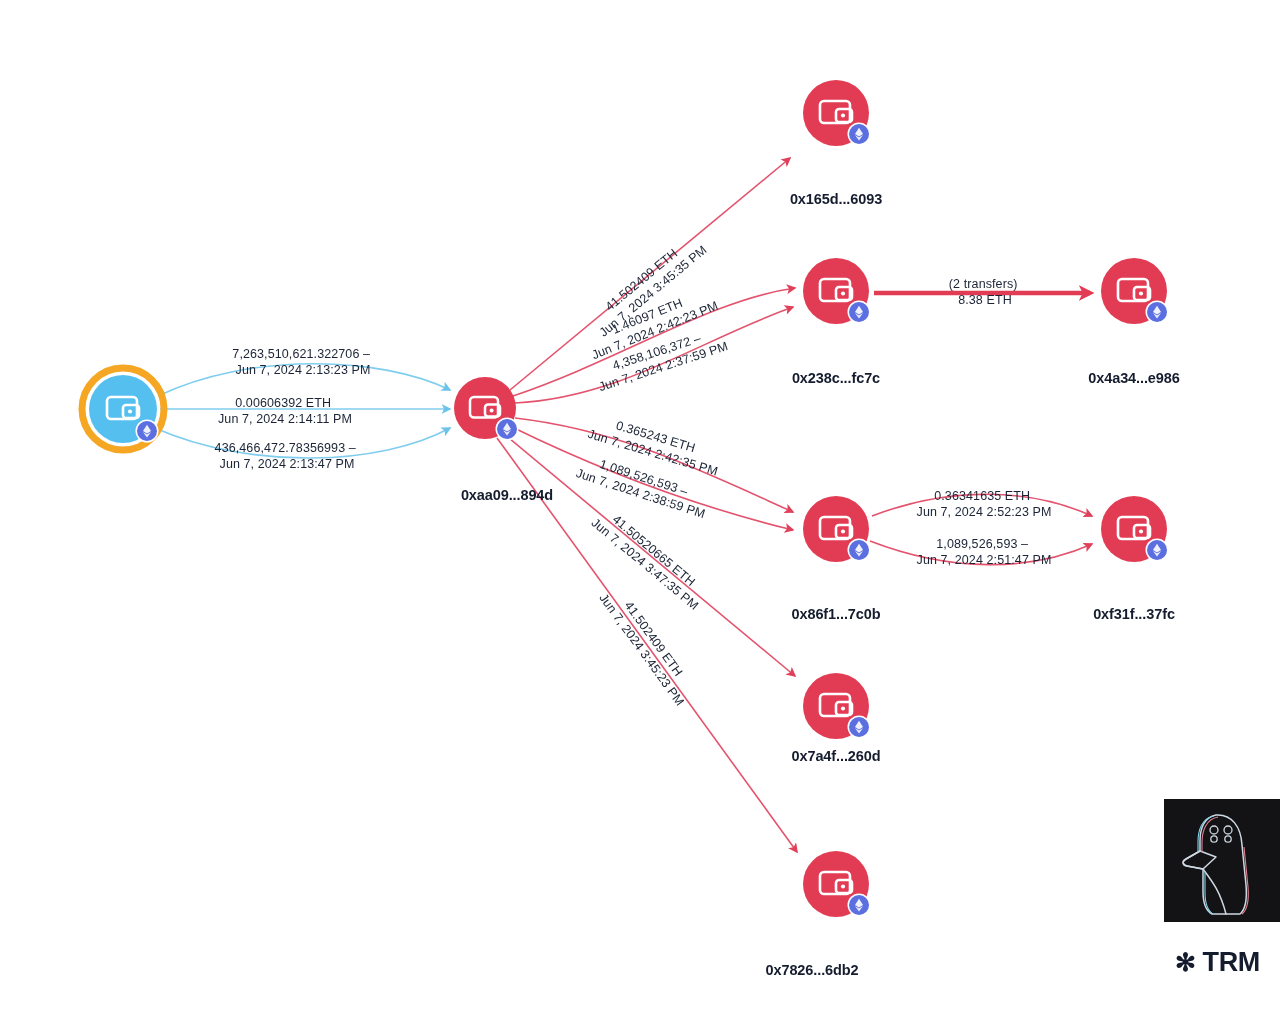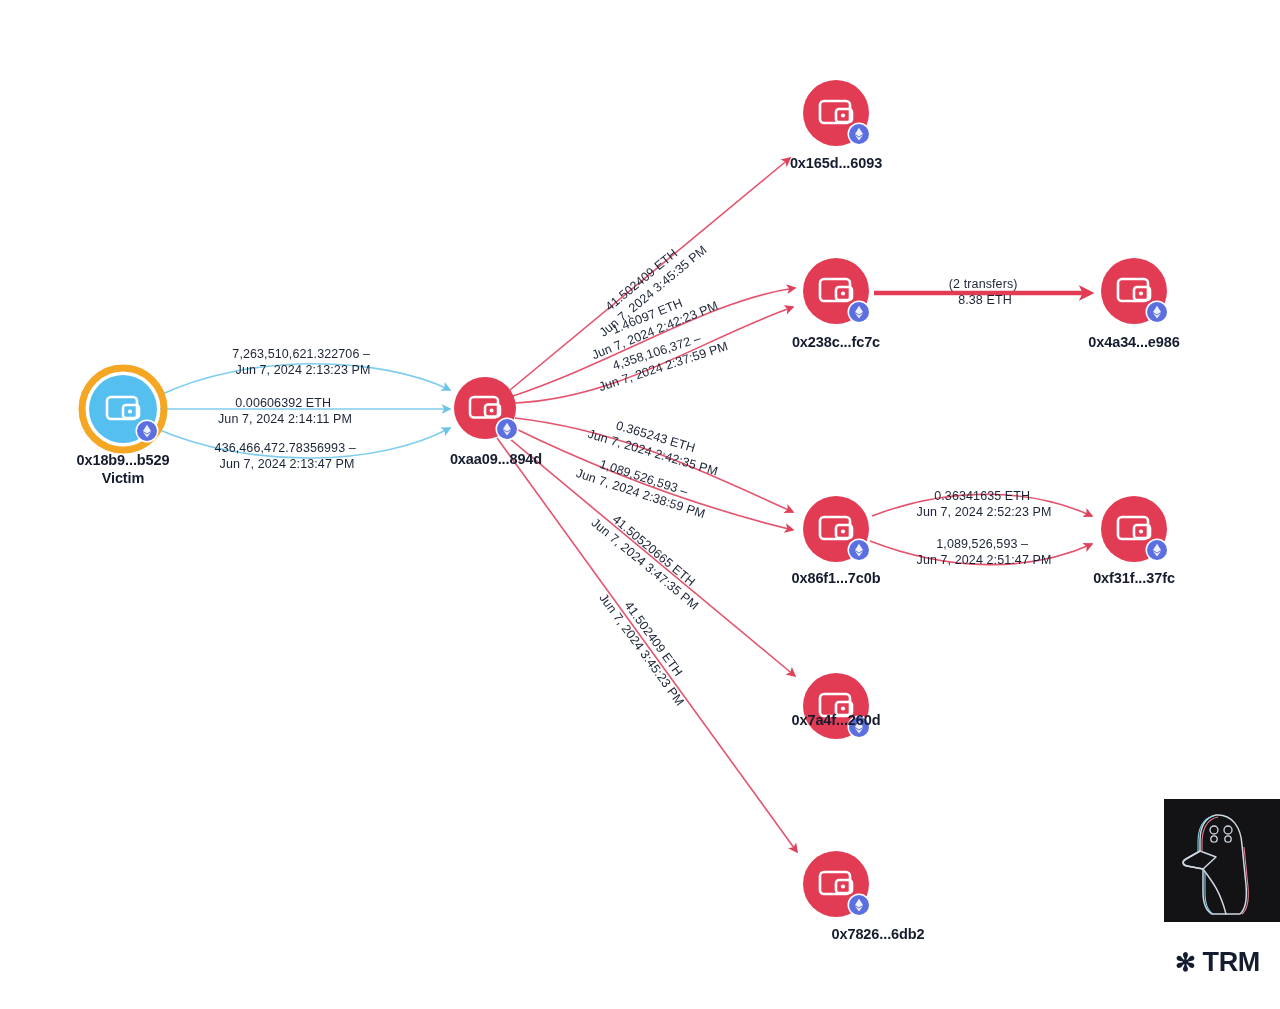--- a/index.html
+++ b/index.html
@@ -36,20 +36,21 @@
   }
   .node-label {
     position: absolute;
     text-align: center;
     font-family: "Liberation Sans", sans-serif;
     font-size: 14.5px;
     font-weight: bold;
     color: #141c2e;
     white-space: nowrap;
     letter-spacing: -0.1px;
+    margin-top: 36px;
   }
   .node-sublabel {
     display: block;
     font-size: 14.5px;
     font-weight: bold;
     color: #141c2e;
     margin-top: 2px;
   }
   .brand-image {
     position: absolute;
@@ -325,26 +326,22 @@
         <g transform="translate(859,905)">
           <circle cx="0" cy="0" r="11.5" fill="#ffffff"></circle>
           <circle cx="0" cy="0" r="10" fill="#5b6fe0"></circle>
           <path d="M 0 -6.2 L 4 0.1 L 0 2.4 L -4 0.1 Z" fill="#eef1fb"></path>
           <path d="M 0 3.5 L 4 1.1 L 0 6.6 L -4 1.1 Z" fill="#eef1fb"></path>
         </g>
       </g>
     </g>
   </svg>
 
-  <div class="node-label" style="left:23px; top:452px; width:200px;">
-    <span>0x18b9...b529</span>
-    <span class="node-sublabel">Victim</span>
-  </div>
-
-  <div class="node-label" style="left:396px; top:451px; width:200px;">
+
+  <div class="node-label" style="left:407px; top:451px; width:200px;">
     <span>0xaa09...894d</span>
   </div>
 
   <div class="node-label" style="left:736px; top:155px; width:200px;">
     <span>0x165d...6093</span>
   </div>
 
   <div class="node-label" style="left:736px; top:334px; width:200px;text-align:center;">
     <span>0x238c...fc7c</span>
   </div>
@@ -358,21 +355,21 @@
   </div>
 
   <div class="node-label" style="left:1034px; top:570px; width:200px;text-align:center;">
     <span>0xf31f...37fc</span>
   </div>
 
   <div class="node-label" style="left:736px; top:712px; width:200px;">
     <span>0x7a4f...260d</span>
   </div>
 
-  <div class="node-label" style="left:778px; top:926px; width:200px;text-align:center;">
+  <div class="node-label" style="left:712px; top:926px; width:200px;text-align:center;">
     <span>0x7826...6db2</span>
   </div>
 
   <div class="brand-image" style="left:1164px; top:799px; width:116px; height:123px;">
     <svg width="116" height="123" viewBox="0 0 116 123" xmlns="http://www.w3.org/2000/svg">
       <g fill="none" stroke="#cfd7e2" stroke-width="1.5" stroke-linejoin="round" stroke-linecap="round">
         <path d="M 52 16 C 40 18 36 30 36 42 L 36 52 L 22 60 C 18 62 18 66 23 67 L 39 70
                  L 39 92 C 39 104 42 112 48 115 L 76 115 C 82 110 83 98 82 86
                  L 78 46 C 77 28 68 15 52 16 Z"></path>
         <path d="M 36 52 L 22 60 C 18 62 18 66 23 67 L 39 70 L 52 58 Z"></path>

